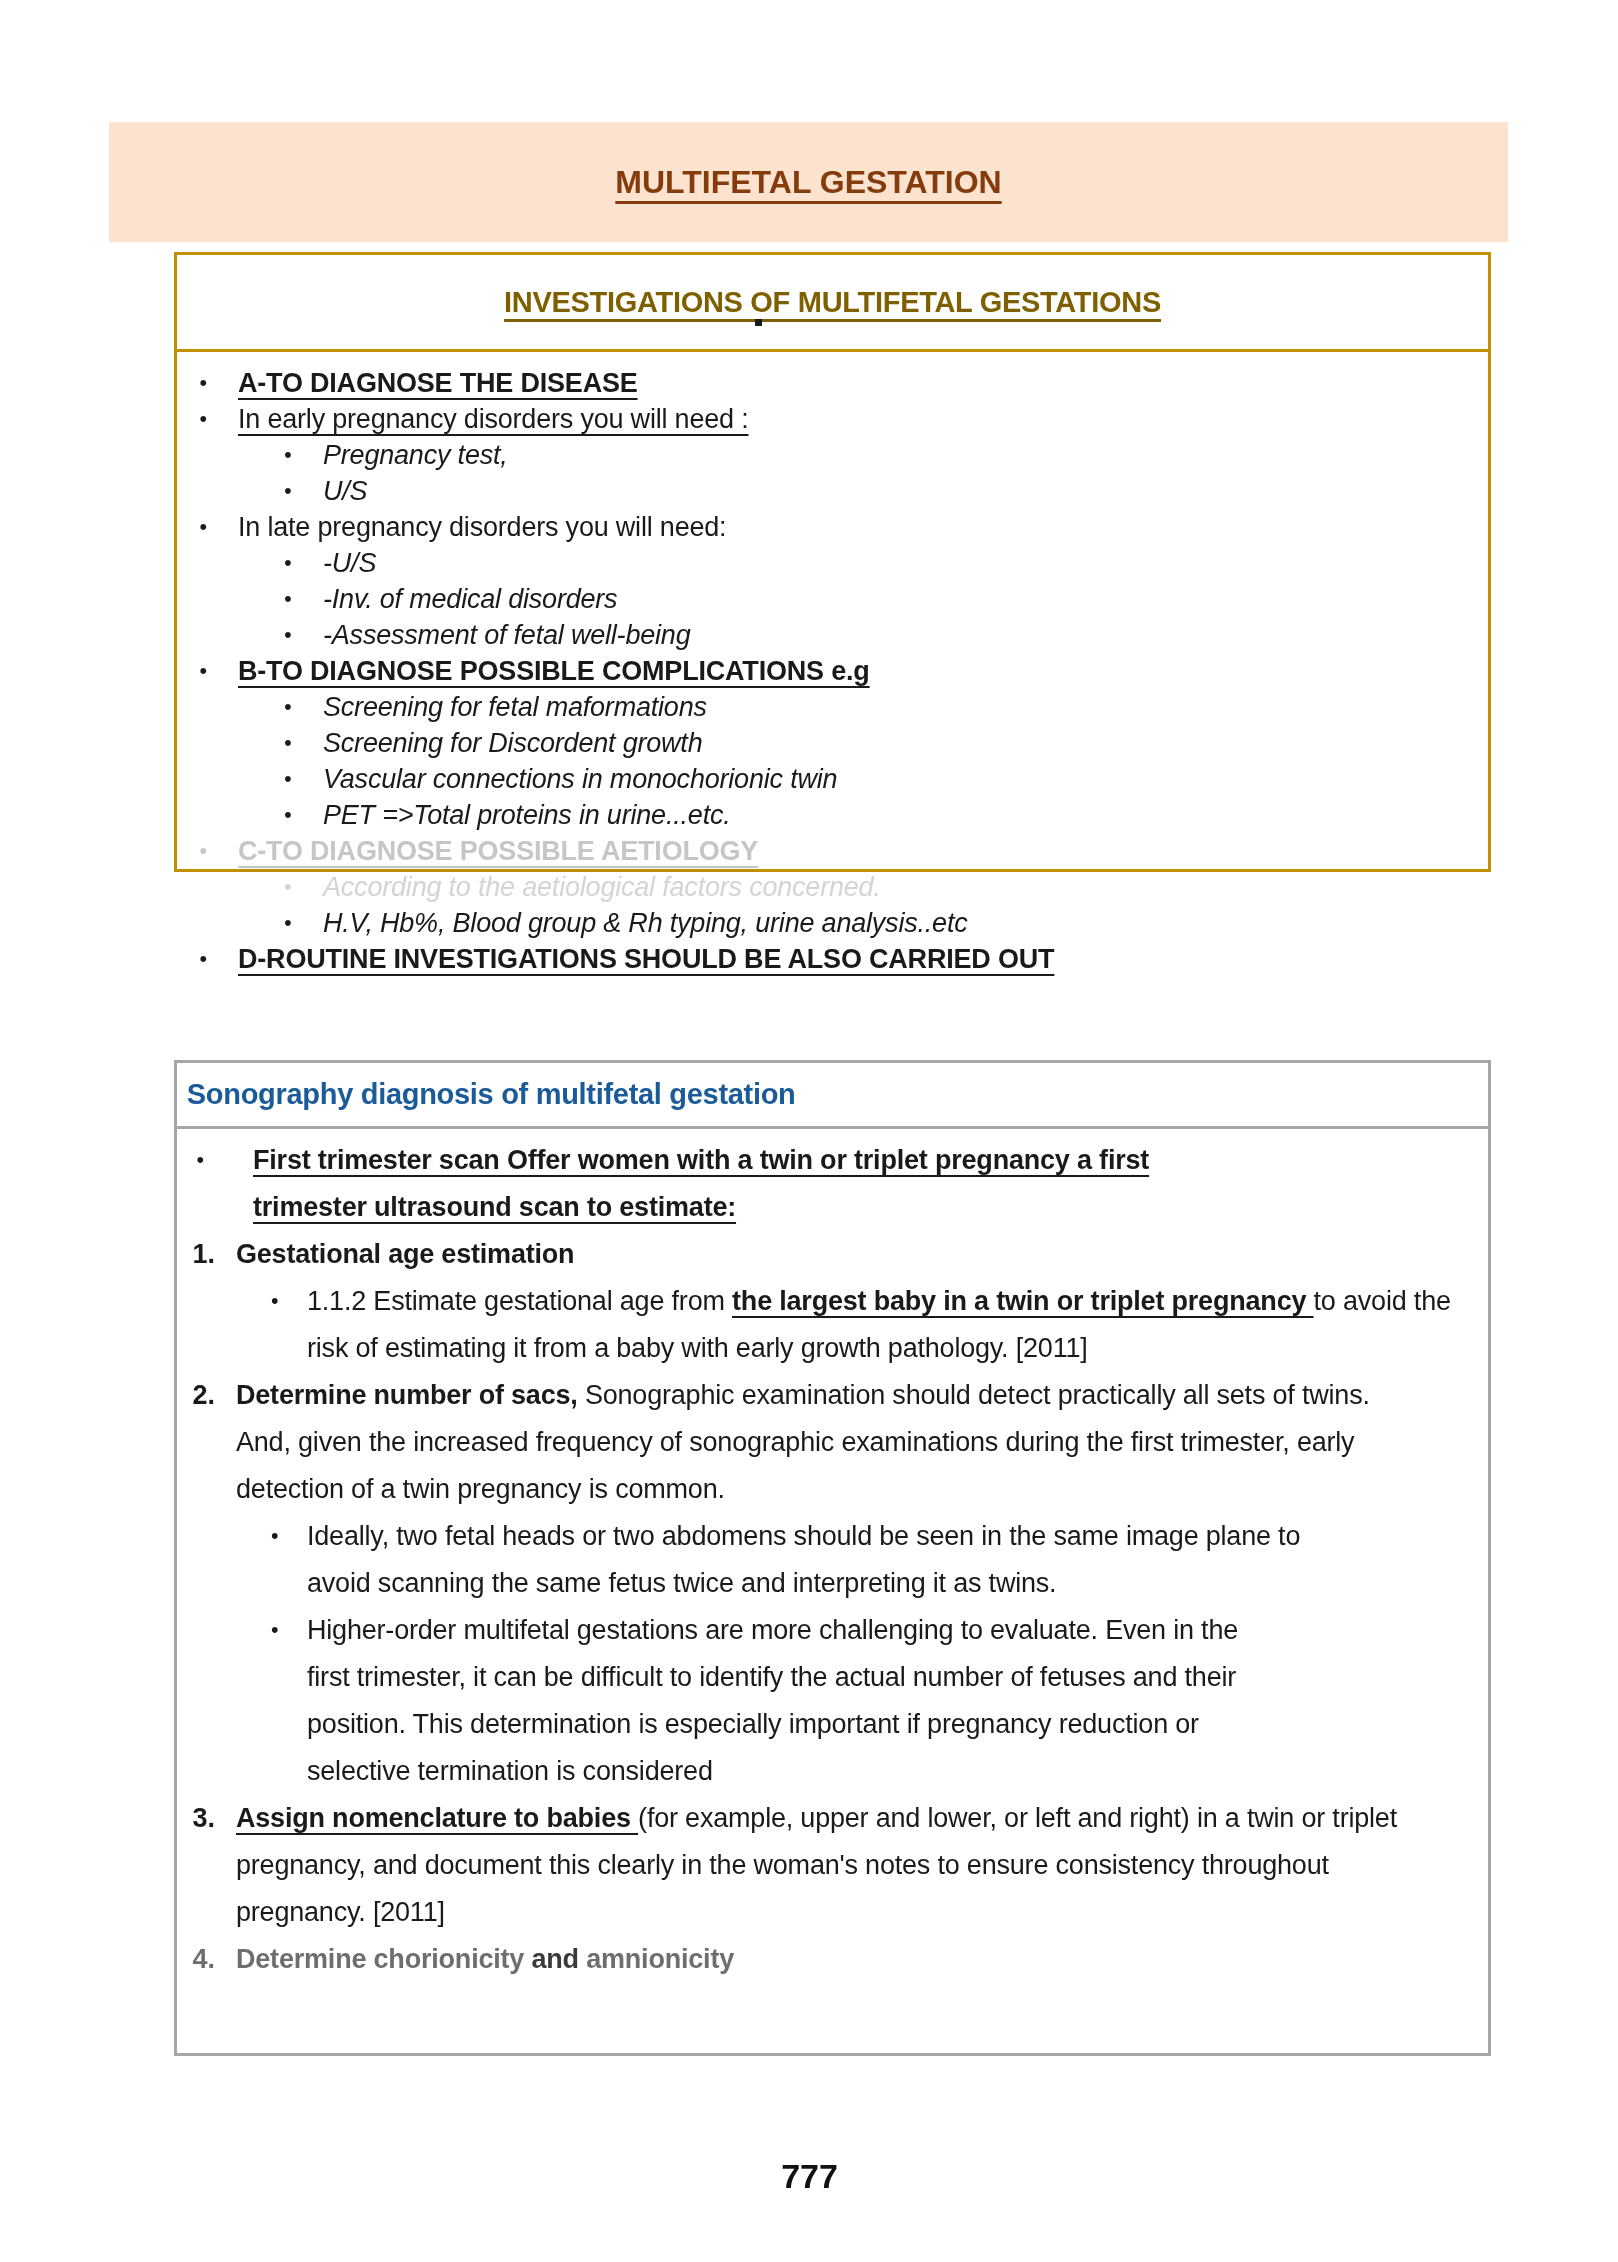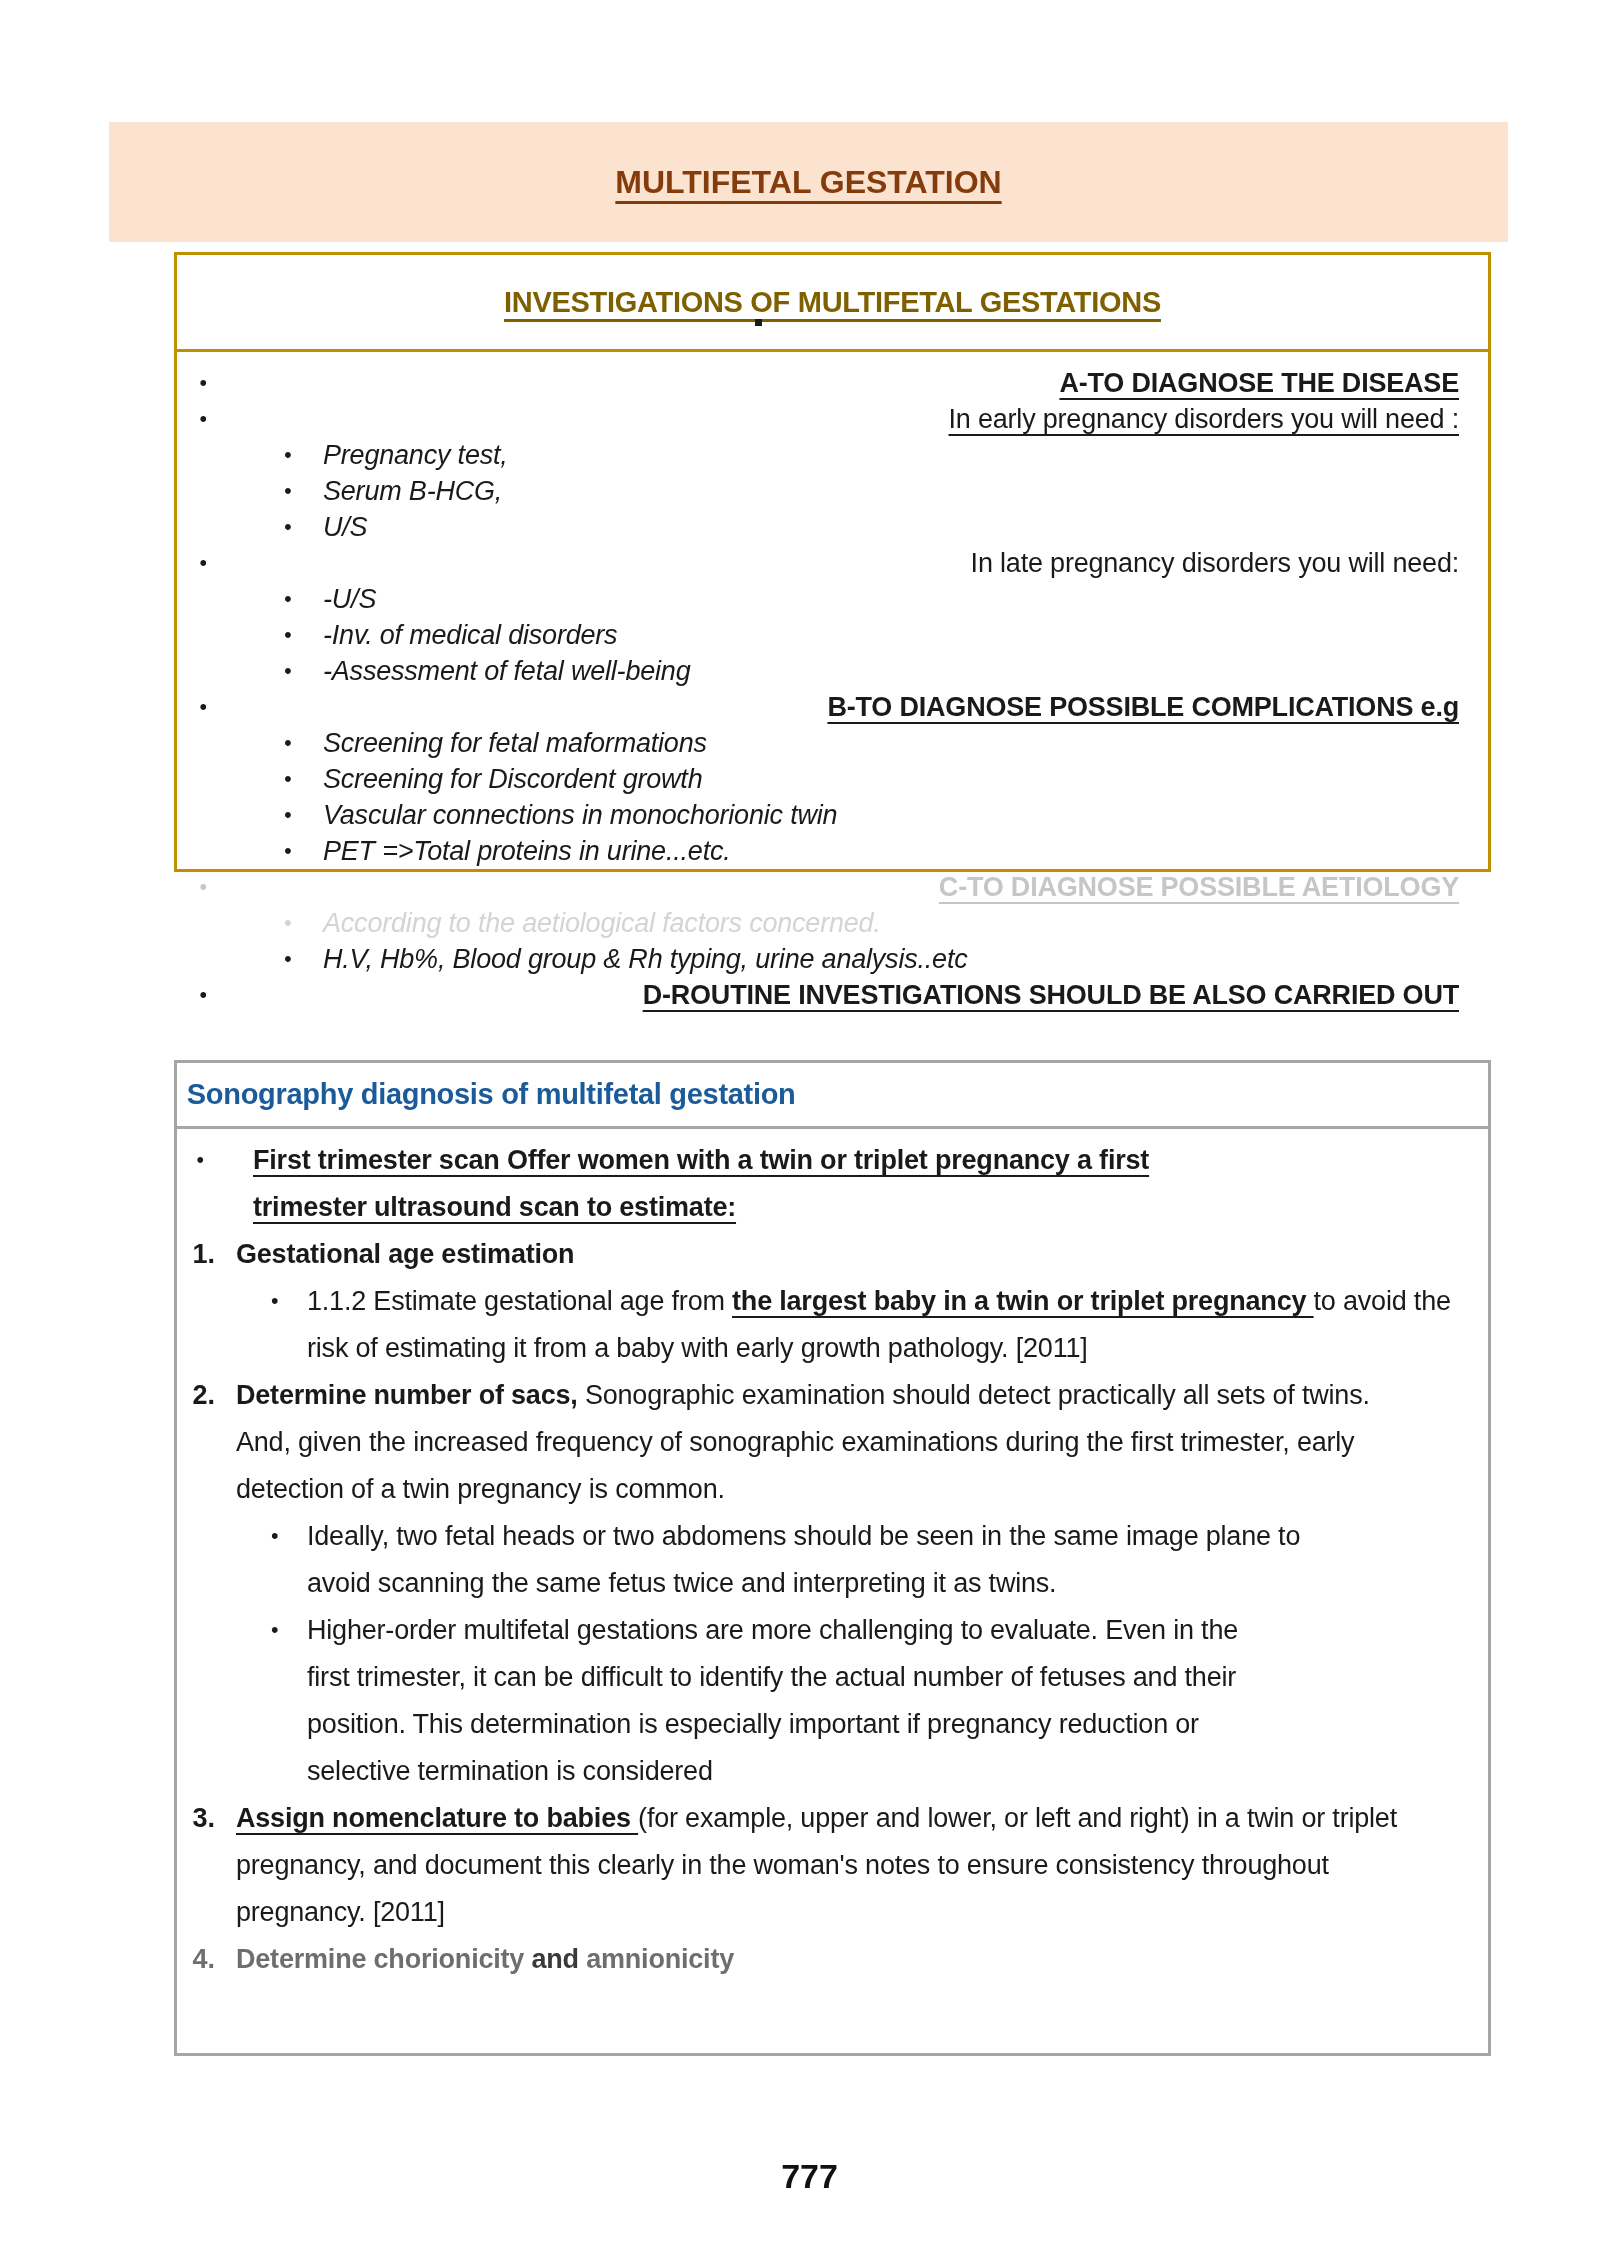--- a/index.html
+++ b/index.html
@@ -35,21 +35,21 @@
     height:94px;border-bottom:3.9px solid var(--gold-border);
     display:flex;align-items:center;justify-content:center;position:relative;
   }
   .gold-heading{
     font-size:29px;font-weight:bold;color:var(--gold-heading);letter-spacing:-0.3px;
     text-decoration:underline;text-decoration-thickness:2.9px;text-underline-offset:6.8px;
   }
   .stray-dot{position:absolute;left:578px;top:64px;width:6.8px;height:6.8px;background:#1a1a1a;}
   .gold-body{padding:12.7px 29px 12.7px 0;font-size:27px;letter-spacing:-0.2px;}
   .grow{position:relative;line-height:36px;height:36px;white-space:nowrap;}
-  .grow.l1{text-align:right;}
+  .grow.l1{padding-left:61px;}
   .grow.l2{padding-left:146px;font-style:italic;}
   .grow.l1::before{content:"\2022";position:absolute;left:22.4px;top:0;line-height:36px;font-size:21.5px;}
   .grow.l2::before{content:"\2022";position:absolute;left:107px;top:0;line-height:36px;font-size:21.5px;}
   .bold{font-weight:bold;}
   .u{text-decoration:underline;text-decoration-thickness:2.4px;text-underline-offset:5.9px;}
   .gray1{color:var(--light-gray-text);}
   .gray2{color:var(--lighter-gray-text);}
   .gmid{color:var(--mid-gray-text);}
   .gdark{color:#3a3a3a;}
 
@@ -84,21 +84,20 @@
 
 <section class="box gold">
   <div class="gold-header">
     <span class="gold-heading">INVESTIGATIONS OF MULTIFETAL GESTATIONS</span>
     <span class="stray-dot"></span>
   </div>
   <div class="gold-body">
     <div class="grow l1"><span class="bold u">A-TO DIAGNOSE THE DISEASE</span></div>
     <div class="grow l1"><span class="u">In early pregnancy disorders you will need :</span></div>
     <div class="grow l2"><span>Pregnancy test,</span></div>
-    <div class="grow l2"><span>Serum B-HCG,</span></div>
     <div class="grow l2"><span>U/S</span></div>
     <div class="grow l1"><span>In late pregnancy disorders you will need:</span></div>
     <div class="grow l2"><span>-U/S</span></div>
     <div class="grow l2"><span>-Inv. of medical disorders</span></div>
     <div class="grow l2"><span>-Assessment of fetal well-being</span></div>
     <div class="grow l1"><span class="bold u">B-TO DIAGNOSE POSSIBLE COMPLICATIONS e.g</span></div>
     <div class="grow l2"><span>Screening for fetal maformations</span></div>
     <div class="grow l2"><span>Screening for Discordent growth</span></div>
     <div class="grow l2"><span>Vascular connections in monochorionic twin</span></div>
     <div class="grow l2"><span>PET =&gt;Total proteins in urine...etc.</span></div>

